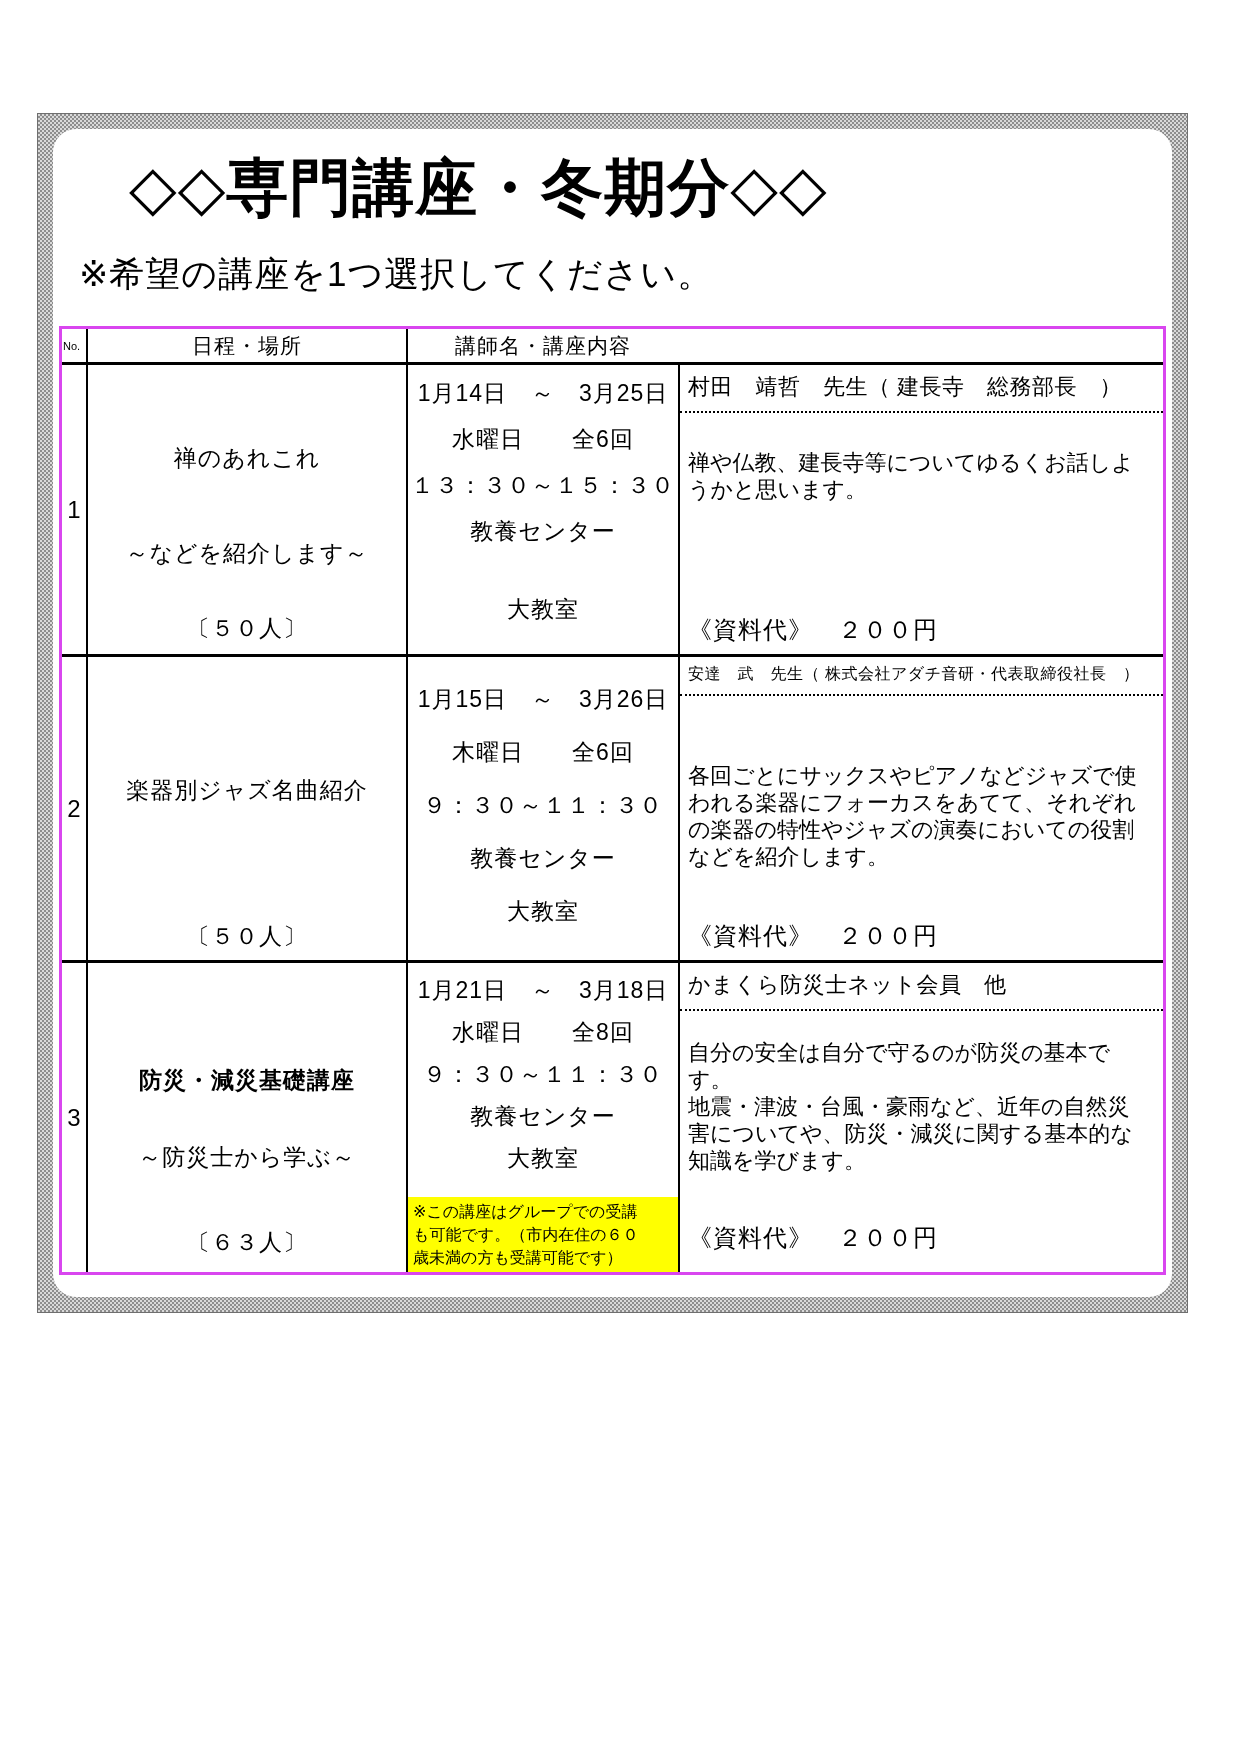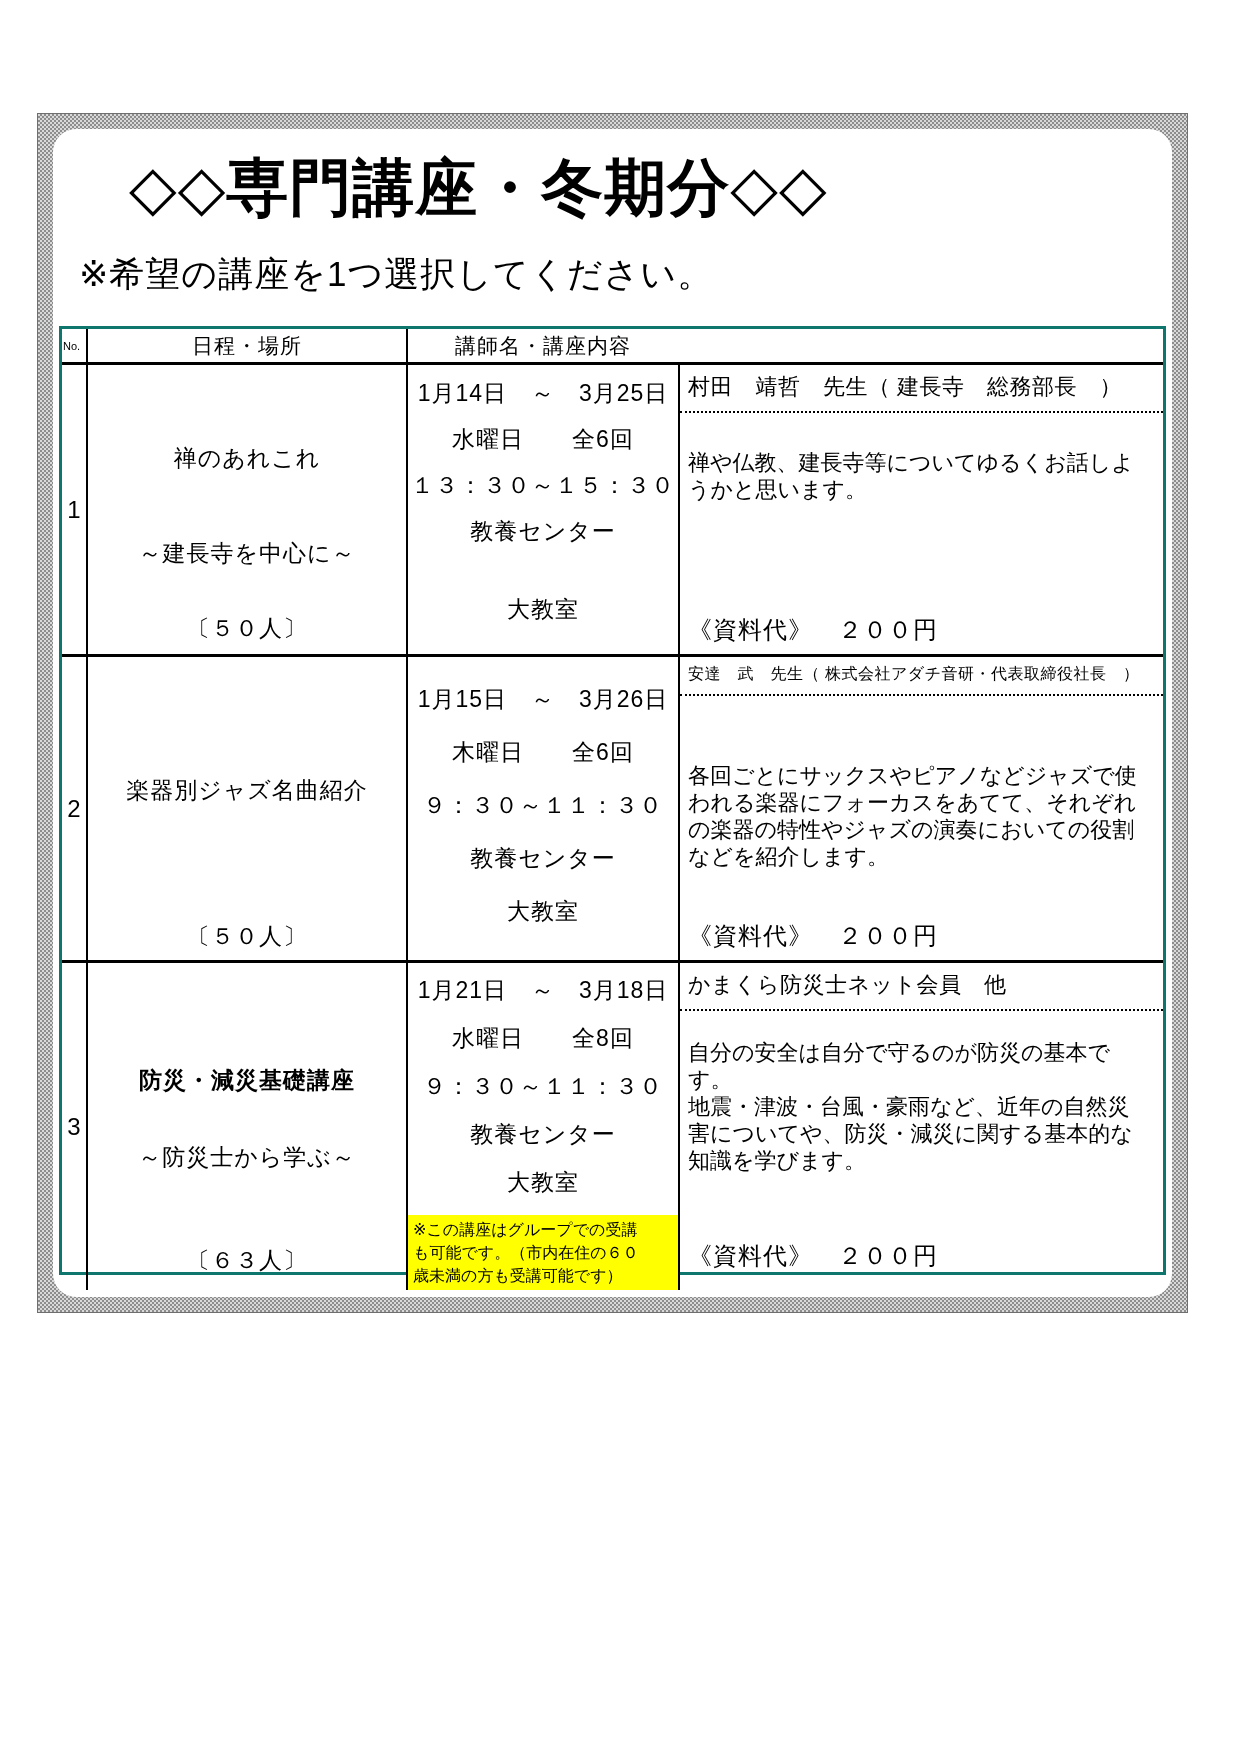--- a/index.html
+++ b/index.html
@@ -13,21 +13,21 @@
     background-size:4px 4px;
     border:1px solid #6f6f6f;
     padding:15px;
   }
   .doc-inner { background:#fff; width:100%; height:100%; padding:12px 4px 0 4px; overflow:hidden;border-radius:23px; }
 
   .title { font-size:62px; font-weight:bold; letter-spacing:1px; margin:10px 0 0 72px; line-height:1.2; white-space:nowrap; }
   .subtitle { font-size:35px; margin:26px 0 0 22px; letter-spacing:1px; }
 
   
-  .tbl { margin:28px 2px 0 2px; border:3px solid #0f766e; width:calc(100% - 4px); }
+  .tbl { margin:28px 2px 0 2px; border:3px solid #d946ef; width:calc(100% - 4px); }
   .row { display:grid; grid-template-columns:24px 320px 272px 1fr; }
   .row + .row { border-top:3px solid #000; }
   .cell { position:relative; }
   .cell + .cell { border-left:2px solid #000; }
 
   .hrow { height:33px; }
   .hrow .cell { display:flex; align-items:center; justify-content:center; font-size:21px; letter-spacing:1px; }
   .hrow .hno { font-size:11px; justify-content:flex-start; padding-left:1px; letter-spacing:0; }
 
   .r1 { height:292px; } .r2 { height:306px; } .r3 { height:312px; }
@@ -36,21 +36,21 @@
 
   .c-course { display:flex; flex-direction:column; align-items:center; font-size:23px; letter-spacing:1px; }
   .r1 .cname { margin-top:78px; } .r1 .csub { margin-top:64px; } .r1 .ccap { margin-top:auto; margin-bottom:10px; }
   .r2 .cname { margin-top:118px; } .r2 .ccap { margin-top:auto; margin-bottom:8px; }
   .r3 .cname { margin-top:102px; font-weight:bold; } .r3 .csub { margin-top:46px; } .r3 .ccap { margin-top:auto; margin-bottom:14px; }
 
   .c-sched { display:flex; flex-direction:column; align-items:center; font-size:23px; letter-spacing:1px; }
   .r1 .c-sched { padding-top:13px; gap:15px; }
   .r1 .c-sched .sl4 { margin-top:32px; }
   .r2 .c-sched { padding-top:27px; gap:22px; }
-  .r3 .c-sched { padding-top:12px; gap:17px; }
+  .r3 .c-sched { padding-top:12px; gap:11px; }
   .sched-note { margin-top:auto; width:100%; font-size:16px; line-height:23px; padding:3px 5px; text-align:left; letter-spacing:0; white-space:pre-line; }
 
   .c-main { display:flex; flex-direction:column; font-size:22px; }
   .instructor { padding:7px 8px 9px 8px; border-bottom:2px dotted #000; letter-spacing:0.5px; white-space:nowrap; overflow:hidden; }
   .r2 .instructor { font-size:16px; }
   .desc { margin:0 8px; white-space:pre-line; font-size:22px; line-height:27px; }
   .r1 .desc { margin-top:36px; }
   .r2 .desc { margin-top:66px; }
   .r3 .desc { margin-top:28px; }
   .fee { margin:auto 8px 8px 8px; font-size:24px; letter-spacing:1px; }
@@ -70,21 +70,21 @@
       <div class="row hrow">
         <div class="cell hno">No.</div>
         <div class="cell">日程・場所</div>
         <div class="cell">講師名・講座内容</div>
       </div>
 
       <div class="row r1">
         <div class="cell c-no">1</div>
         <div class="cell c-course">
           <div class="cname">禅のあれこれ</div>
-          <div class="csub">～建長寺を中心に～</div>
+          <div class="csub">～などを紹介します～</div>
           <div class="ccap">〔５０人〕</div>
         </div>
         <div class="cell c-sched">
           <div class="sl0">1月14日　～　3月25日</div>
           <div class="sl1">水曜日　　全6回</div>
           <div class="sl2">１３：３０～１５：３０</div>
           <div class="sl3">教養センター</div>
           <div class="sl4">大教室</div>
         </div>
         <div class="cell c-main">

